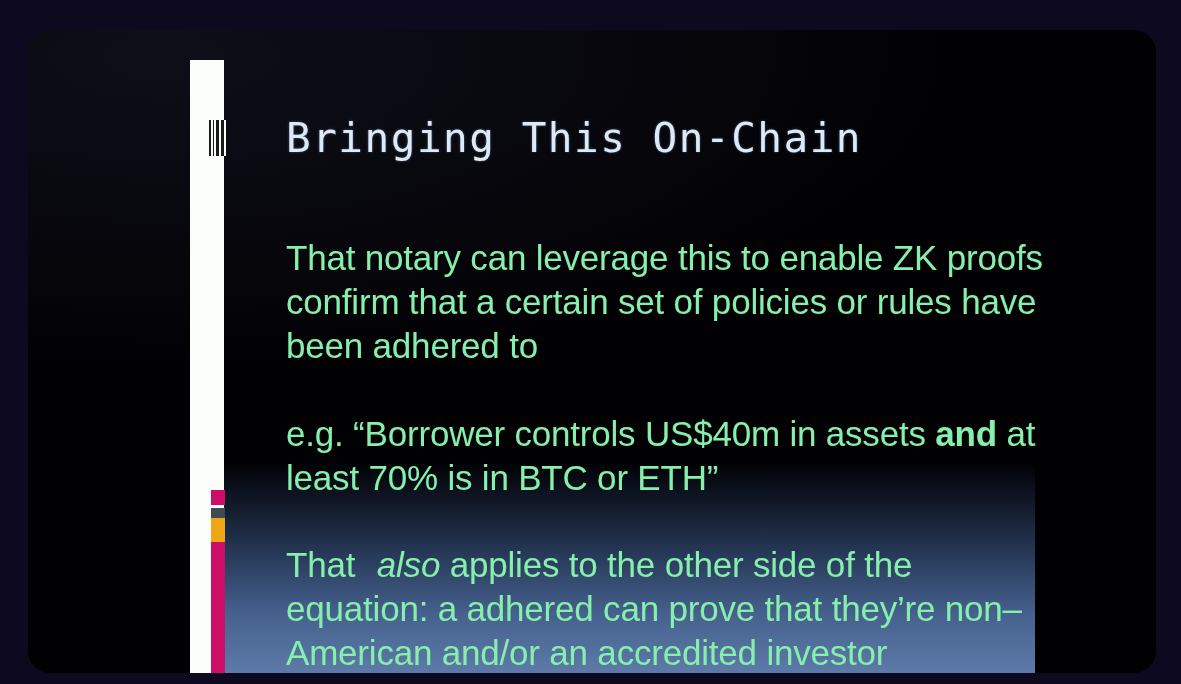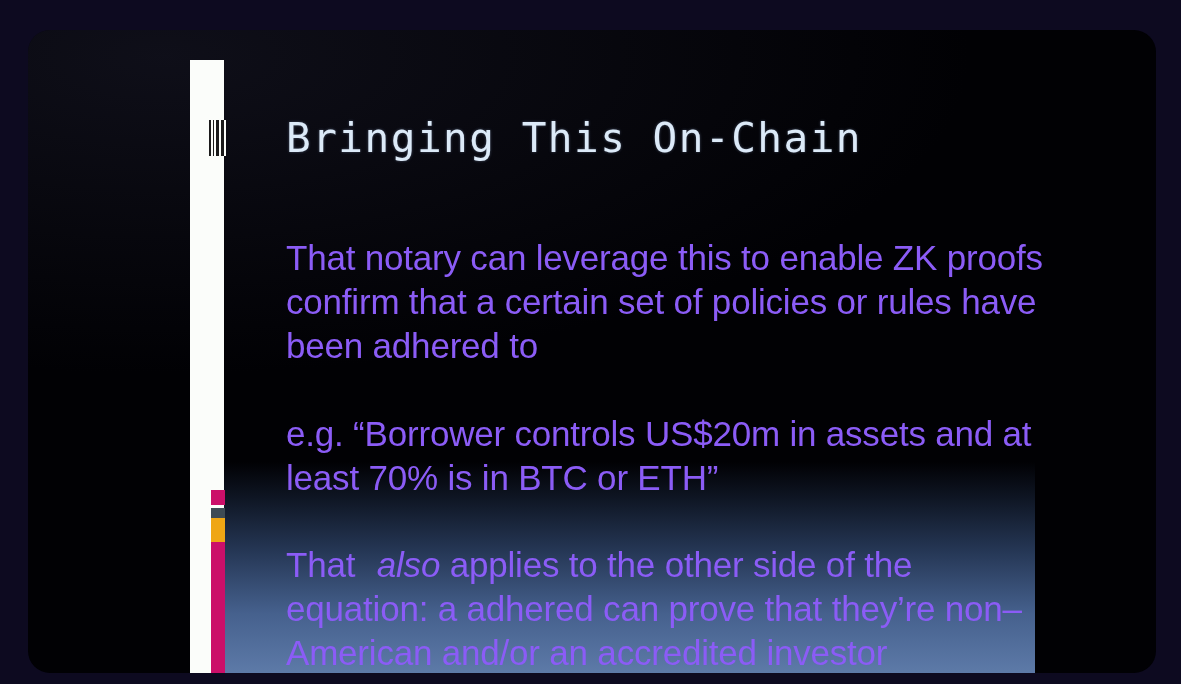--- a/index.html
+++ b/index.html
@@ -124,32 +124,32 @@
     letter-spacing: 1.5px;
     color: #dceaf8;
     white-space: nowrap;
     text-shadow: 0 0 3px rgba(180,210,255,0.35);
   }
 
   .para {
     position: absolute;
     left: 0;
     width: 760px;
-    color: #8b5cf6;
+    color: #86efac;
     font-family: "Liberation Sans", sans-serif;
     font-size: 35px;
     line-height: 44px;
     font-weight: 300;
     letter-spacing: -0.2px;
   }
   #para-1 { top: 176px; }
   #para-2 { top: 352px; }
   #para-3 { top: 483px; width: 775px; }
 
-  .para b  { font-weight: 400; }
+  .para b  { font-weight: 700; }
   .para i  { font-style: italic; margin-left: 12px; }
 
 </style>
 </head>
 <body>
 
 <div id="stage">
 
   <div id="slide">
 
@@ -174,19 +174,19 @@
     <div class="chip" id="chip-slate" style="background:#3e4b54"></div>
     <div class="chip" id="chip-amber" style="background:#efa614"></div>
     <div id="rail-magenta"></div>
 
     <div id="content">
 
       <div id="slide-title">Bringing This On-Chain</div>
 
       <div class="para" id="para-1">That notary can leverage this to enable ZK proofs confirm that a certain set of policies or rules have been adhered to</div>
 
-      <div class="para" id="para-2"><span>e.g. “Borrower controls US$20m in assets </span><b>and</b><span> at least 70% is in BTC or ETH”</span></div>
+      <div class="para" id="para-2"><span>e.g. “Borrower controls US$40m in assets </span><b>and</b><span> at least 70% is in BTC or ETH”</span></div>
 
       <div class="para" id="para-3"><span>That </span><i>also</i><span> applies to the other side of the equation: a adhered can prove that they’re non–American and/or an accredited investor</span></div>
 
     </div>
   </div>
 </div>
 
 </body></html>

